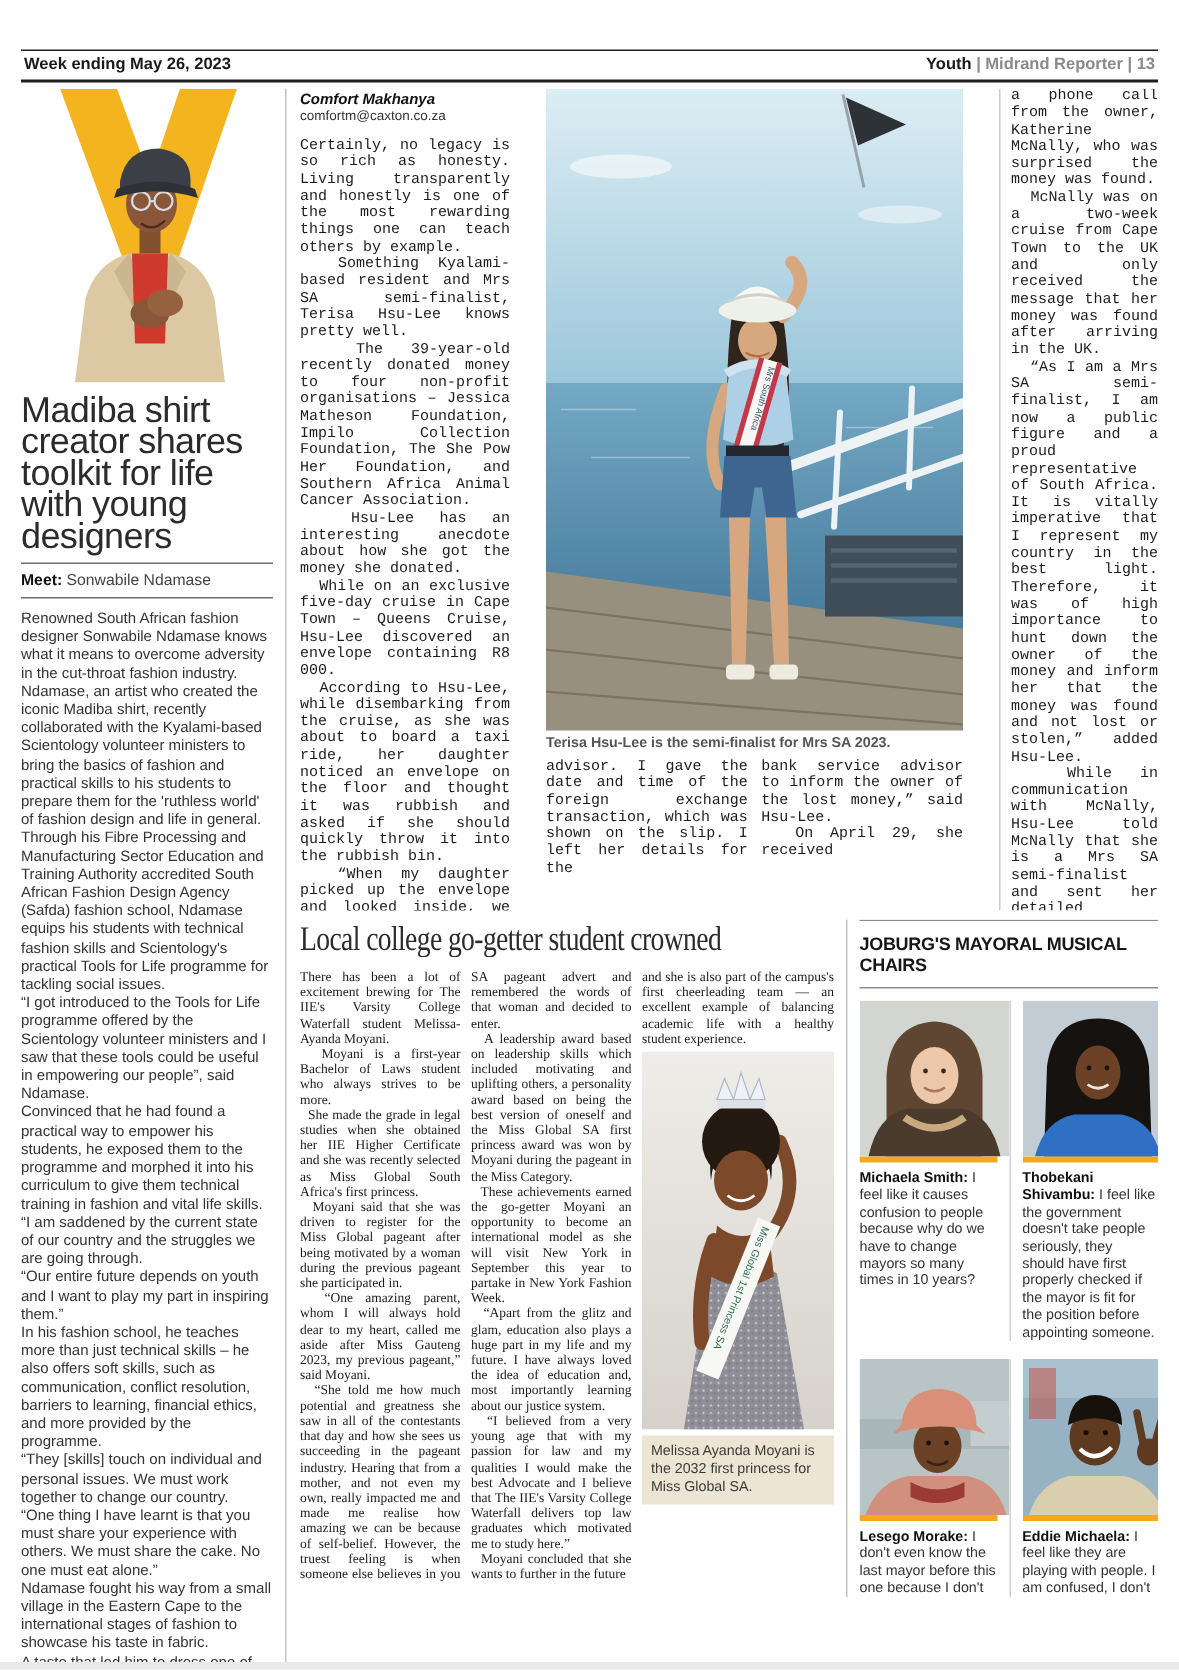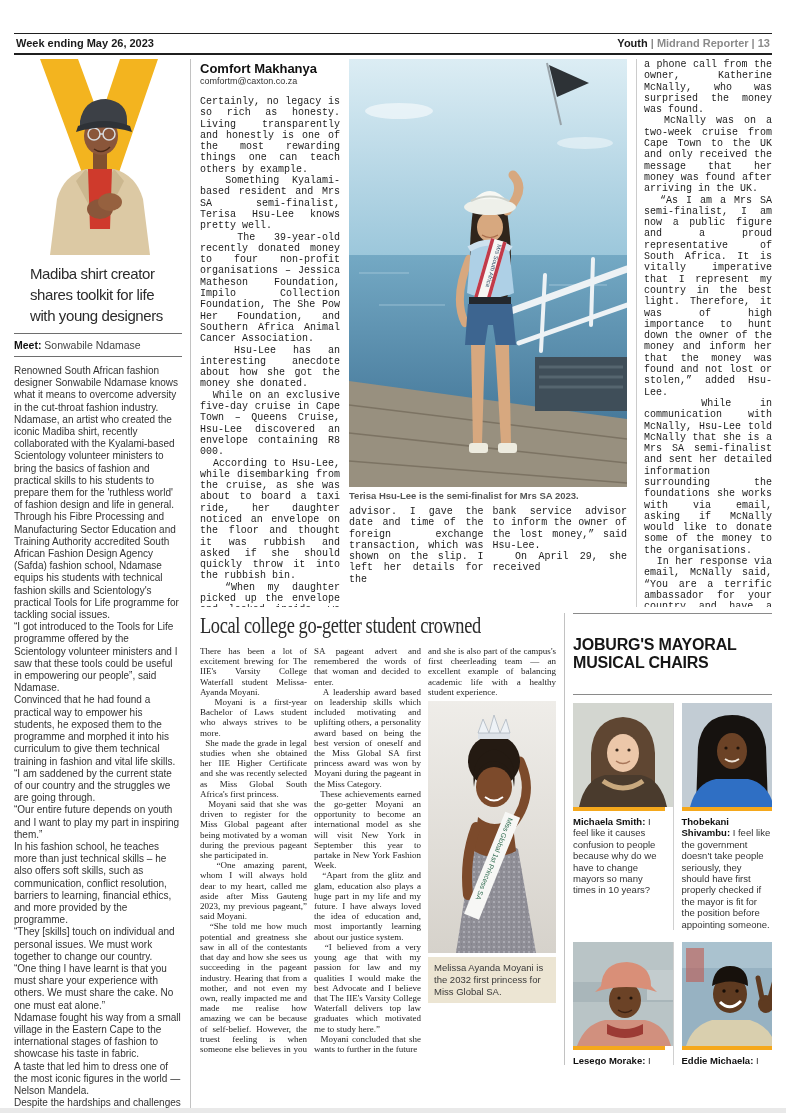--- a/index.html
+++ b/index.html
@@ -10,57 +10,57 @@
   .page-header{margin-top:33px;border-top:1.5px solid #1f1f1f;border-bottom:2.5px solid #1f1f1f;
         display:flex;justify-content:space-between;align-items:center;padding:3px 2px 4px;
         font-size:11px;font-weight:700;}
   .hdr-right .pub{color:#8a8a8a;}
   
   .content{display:flex;margin-top:4px;height:1060px;overflow:hidden;}
   .left-col{width:168px;flex:0 0 168px;border-right:1px solid #c2c2c2;padding-right:8px;overflow:hidden;}
   .right-area{flex:1;padding-left:9px;overflow:hidden;}
   
   .left-photo{display:block;}
-  .h-left{font-size:15px;line-height:21px;font-weight:400;letter-spacing:-0.4px;color:#2b2b2b;margin:8px 16px 7px;}
+  .h-left{font-size:24px;line-height:21px;font-weight:400;letter-spacing:-0.4px;color:#2b2b2b;margin:8px 0 7px;}
   .meet-line{border-top:1px solid #6e6e6e;border-bottom:1px solid #6e6e6e;padding:5px 0;margin:6px 0 8px;
         font-size:10.5px;color:#444;}
   .meet-line b{color:#111;text-align:right;}
   .sans-body{font-size:10px;line-height:12.2px;color:#333;white-space:pre-wrap;}
   
   .h-main{height:46px;margin:2px 0 4px;overflow:visible;}
   .h-main span{display:inline-block;font-weight:700;font-size:36px;letter-spacing:-1.2px;color:#161616;
         white-space:nowrap;transform:scaleX(0.84);transform-origin:0 50%;}
   .article-body{display:flex;height:548px;overflow:hidden;}
   .m-col1{width:140px;flex:0 0 140px;}
-  .m-center{width:278px;flex:0 0 278px;margin:0 9px;}
+  .m-center{width:278px;flex:0 0 278px;margin:0 24px;}
   .m-col4{flex:1;border-left:1px solid #cccccc;padding-left:7px;overflow:hidden;}
   .byline{margin:2px 0 10px;}
-  .byline .name{font-size:13px;font-weight:700;color:#111;}
+  .byline .name{font-size:10px;font-weight:700;color:#111;font-style:italic;}
   .byline .mail{font-size:9px;color:#333;}
   .serif-col{font-family:Liberation Mono, monospace;font-size:10px;line-height:11.3px;color:#1c1c1c;
         text-align:justify;white-space:pre-wrap;}
   .caption-terisa{font-size:9.5px;font-weight:700;color:#555;padding:3px 0 5px;}
   .m-sub-cols{display:flex;gap:9px;}
   .m-sub-cols .serif-col{flex:1;}
   
   .bottom-row{display:flex;margin-top:6px;height:452px;overflow:hidden;}
   .bottom-article{width:356px;flex:0 0 356px;}
   .h-bottom{height:30px;margin:0 0 3px;font-family:Liberation Serif, serif;}
   .h-bottom span{display:inline-block;font-weight:400;font-size:23px;letter-spacing:-0.5px;color:#2b2b2b;
         white-space:nowrap;transform:scaleX(0.8);transform-origin:0 50%;}
   .b-cols{display:flex;gap:7px;height:408px;overflow:hidden;}
   .b-col{width:107px;flex:0 0 107px;}
   .b-col3{width:128px;flex:0 0 128px;}
   .b-serif{font-family:"Liberation Serif",serif;font-size:9px;line-height:10.2px;color:#1c1c1c;
         text-align:justify;white-space:pre-wrap;}
   .caption-melissa{background:#ece5d3;font-size:9.5px;line-height:12px;color:#3a3a3a;padding:5px 6px;margin-top:4px;}
   
   .sidebar{flex:1;border-left:1px solid #c2c2c2;margin-left:8px;padding-left:8px;overflow:hidden;}
-  .h-sidebar{border-top:1px solid #8a8a8a;border-bottom:1px solid #8a8a8a;padding:22px 0;
-        font-size:16px;font-weight:700;letter-spacing:-0.2px;color:#161616;margin-bottom:8px;}
+  .h-sidebar{border-top:1px solid #8a8a8a;border-bottom:1px solid #8a8a8a;padding:8px 0;
+        font-size:12px;font-weight:700;letter-spacing:-0.2px;color:#161616;margin-bottom:8px;}
   .mayor-grid{display:grid;grid-template-columns:1fr 1fr;column-gap:0;row-gap:12px;}
   .mayor-cell{overflow:hidden;}
   .mayor-cell:nth-child(even){border-left:1px solid #d0d0d0;padding-left:8px;}
   .mayor-cell:nth-child(odd){padding-right:8px;}
   .gold-bar{height:4px;background:#f5a81c;margin-bottom:5px;}
   .mayor-text{font-size:9.5px;line-height:11.4px;color:#333;}
   .mayor-text b{color:#0f0f0f;}
   svg{display:block;}
 </style>
 </head>

